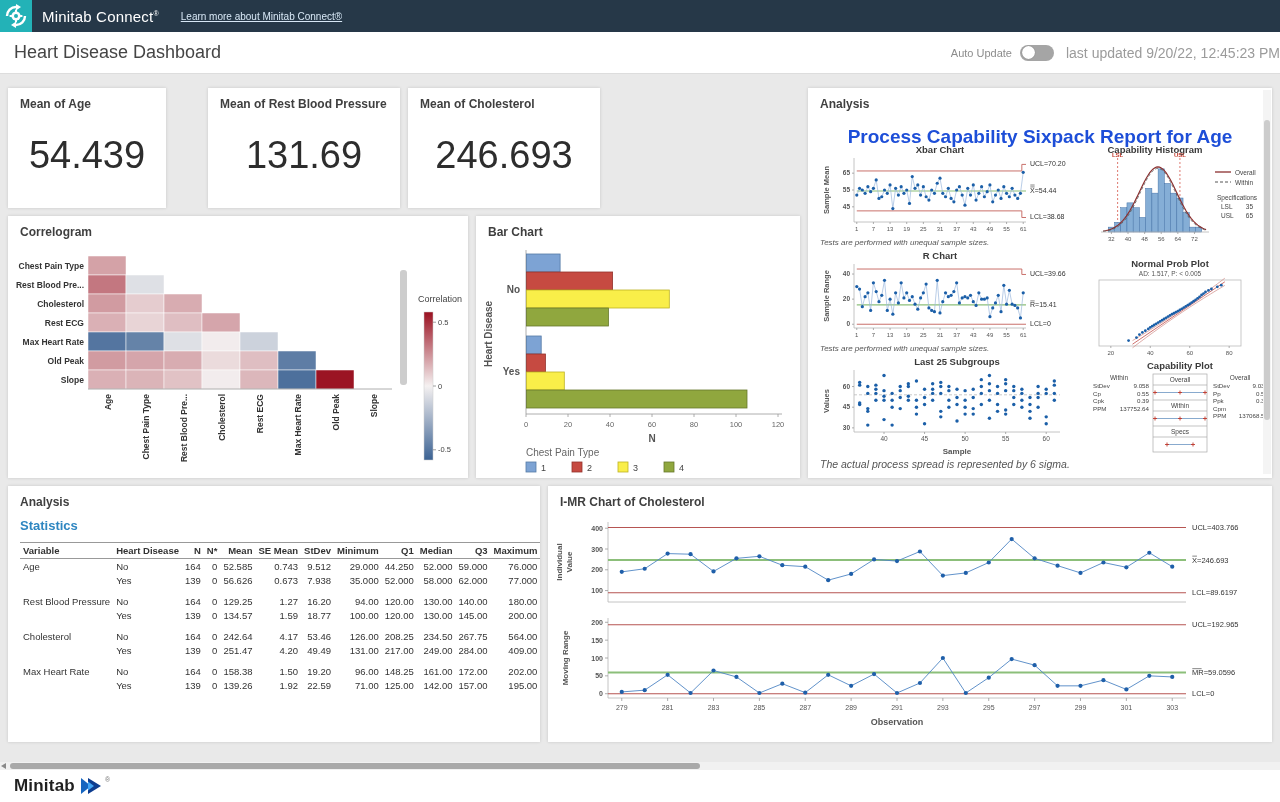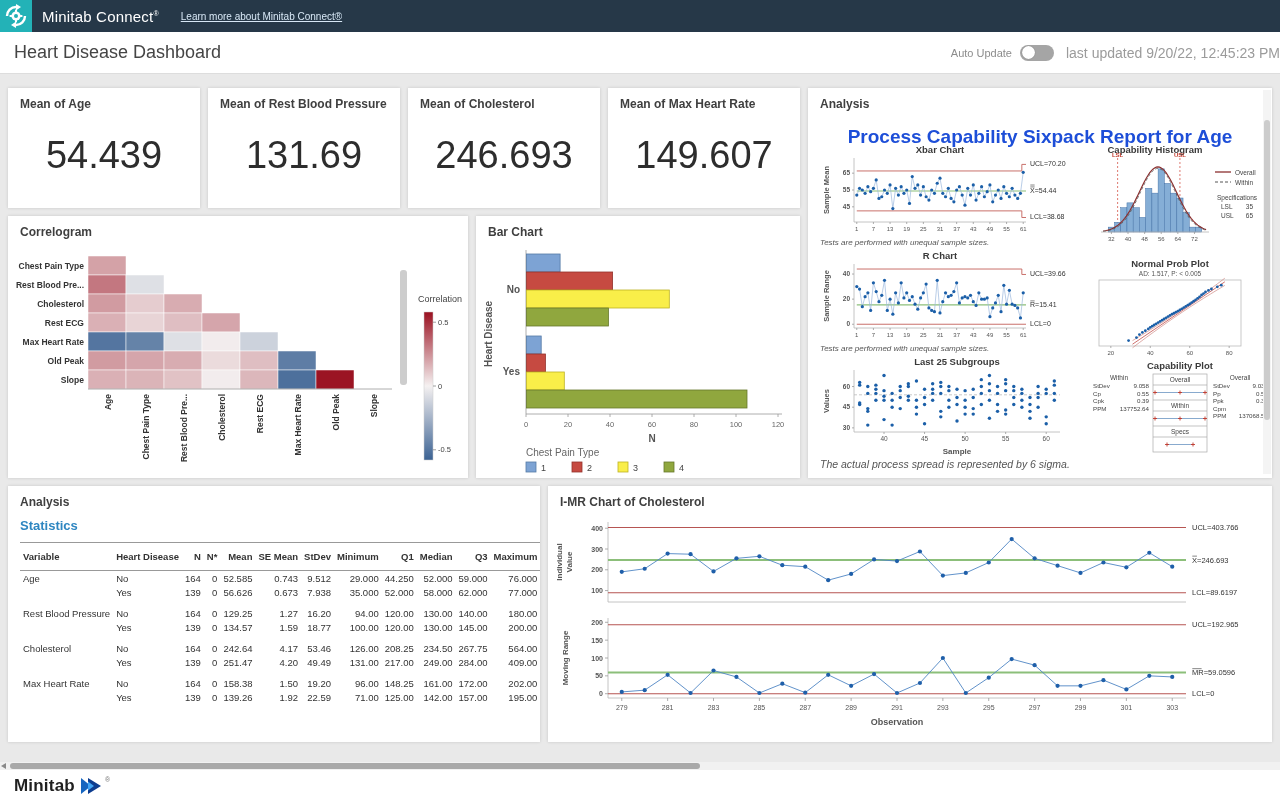--- a/index.html
+++ b/index.html
@@ -18,41 +18,41 @@
           border-bottom:1px solid #ddd;display:flex;align-items:center;}
   .page-title{font-size:18px;color:#454545;margin-left:14px;flex:1;}
   .header-right{display:flex;align-items:center;margin-right:0;}
   .auto-label{font-size:11px;color:#8c8c8c;margin-right:8px;}
   .toggle{width:34px;height:16px;border-radius:8px;background:#a5a5a5;position:relative;cursor:pointer;}
   .knob{width:13px;height:13px;border-radius:50%;background:#fff;position:absolute;left:2px;top:1.5px;box-shadow:0 0 1px rgba(0,0,0,.4);}
   .updated{font-size:14px;color:#9b9b9b;margin-left:12px;}
   
   .card{position:absolute;background:#fff;box-shadow:0 0 3px rgba(0,0,0,.15);}
   .card-title{position:absolute;left:12px;top:9px;font-size:12px;font-weight:bold;color:#3f3f3f;}
-  .kpi1{left:8px;top:88px;width:192px;height:120px;}
+  .kpi1{left:8px;top:88px;width:158px;height:120px;}
   .kpi2{left:208px;top:88px;width:192px;height:120px;}
   .kpi3{left:408px;top:88px;width:192px;height:120px;}
   .kpi4{left:608px;top:88px;width:192px;height:120px;}
   .kpi-value{position:absolute;left:0;top:46px;width:100%;text-align:center;font-size:38px;color:#2d2d2d;}
   .sixpack{left:808px;top:88px;width:464px;height:390px;}
   .corr{left:8px;top:216px;width:460px;height:262px;}
   .barc{left:476px;top:216px;width:324px;height:262px;text-align:right;}
   .statsc{left:8px;top:486px;width:532px;height:256px;}
   .imrc{left:548px;top:486px;width:724px;height:256px;}
   .mount{position:absolute;}
   .six-title{position:absolute;left:0;top:38px;width:100%;text-align:center;font-size:19px;font-weight:600;color:#1d4ed8;}
   .note{position:absolute;font-size:8px;font-style:italic;color:#555;}
   .footnote{position:absolute;left:12px;top:370px;font-size:10.5px;font-style:italic;color:#555;}
   .vscroll{position:absolute;right:1px;top:2px;width:8px;height:384px;background:#f4f4f4;}
   .vthumb{position:absolute;left:1px;top:30px;width:6px;height:300px;background:#ccc;border-radius:3px;}
   
   .stats-heading{position:absolute;left:12px;top:32px;font-size:13px;font-weight:bold;color:#2e86c1;}
   .stats-table-wrap{position:absolute;left:12px;top:56px;width:508px;}
   table.stats{border-collapse:collapse;width:100%;font-size:9.5px;color:#333;}
-  table.stats th{border-top:1px solid #999;border-bottom:1px solid #999;padding:8px 3px;font-weight:bold;white-space:nowrap;}
+  table.stats th{border-top:1px solid #999;border-bottom:1px solid #999;padding:2px 3px;font-weight:bold;white-space:nowrap;}
   table.stats td{padding:1.5px 3px;white-space:nowrap;}
   table.stats .num{text-align:right;}
   table.stats .txt{text-align:left;}
   tr.spacer td{height:7px;padding:0;}
   
   .footer{position:absolute;left:0;top:762px;width:1280px;height:40px;background:#fff;}
   .hscroll{position:absolute;left:0;top:0;width:1280px;height:8px;background:#f1f1f1;}
   .harrow{position:absolute;left:1px;top:1px;width:0;height:0;border-top:3px solid transparent;border-bottom:3px solid transparent;border-right:5px solid #8a8a8a;}
   .hthumb{position:absolute;left:10px;top:1px;width:690px;height:6px;background:#a9a9a9;border-radius:3px;}
   .minitab-logo{position:absolute;left:14px;top:14px;display:flex;align-items:center;}
@@ -101,24 +101,20 @@
     <div class="card-title">Mean of Age</div>
     <div class="kpi-value">54.439</div>
   </div>
   <div class="card kpi2">
     <div class="card-title">Mean of Rest Blood Pressure</div>
     <div class="kpi-value">131.69</div>
   </div>
   <div class="card kpi3">
     <div class="card-title">Mean of Cholesterol</div>
     <div class="kpi-value">246.693</div>
-  </div>
-  <div class="card kpi4">
-    <div class="card-title">Mean of Max Heart Rate</div>
-    <div class="kpi-value">149.607</div>
   </div>
 
   <div class="card sixpack">
     <div class="card-title">Analysis</div>
     <div class="six-title">Process Capability Sixpack Report for Age</div>
     <div id="xbar-mount" class="mount" style="left:12px;top:56px;"><svg width="272" height="96" viewBox="0 0 272 96">
           <text x="120" y="9" font-size="9.5" fill="#3a3a3a" text-anchor="middle" font-weight="bold">Xbar Chart</text>
           <line x1="34" y1="14" x2="34" y2="78" stroke="#b5b5b5" stroke-width="0.8"></line>
           <line x1="34" y1="78" x2="206" y2="78" stroke="#b5b5b5" stroke-width="0.8"></line>
           <line x1="32" y1="62.8421052631579" x2="34" y2="62.8421052631579" stroke="#999" stroke-width="0.8"></line>

